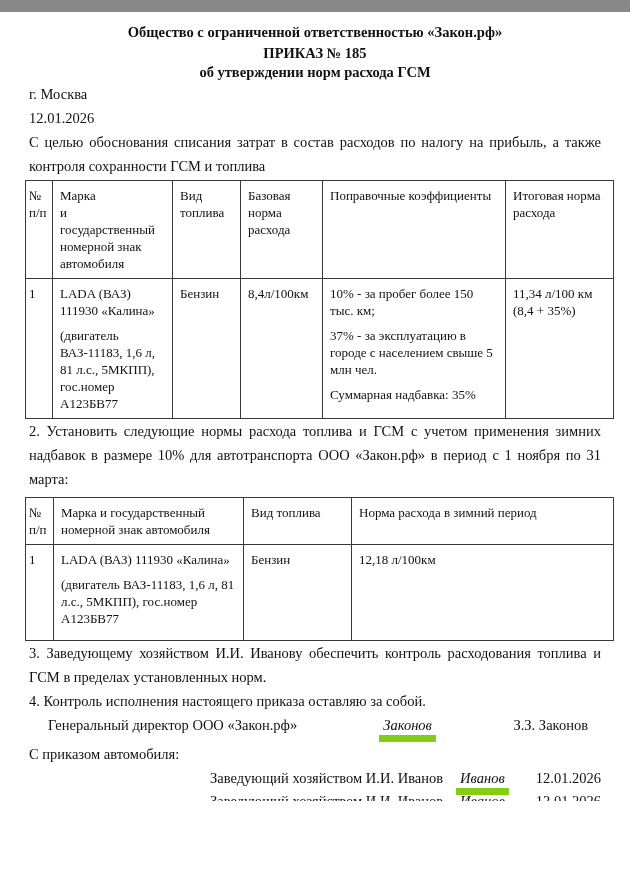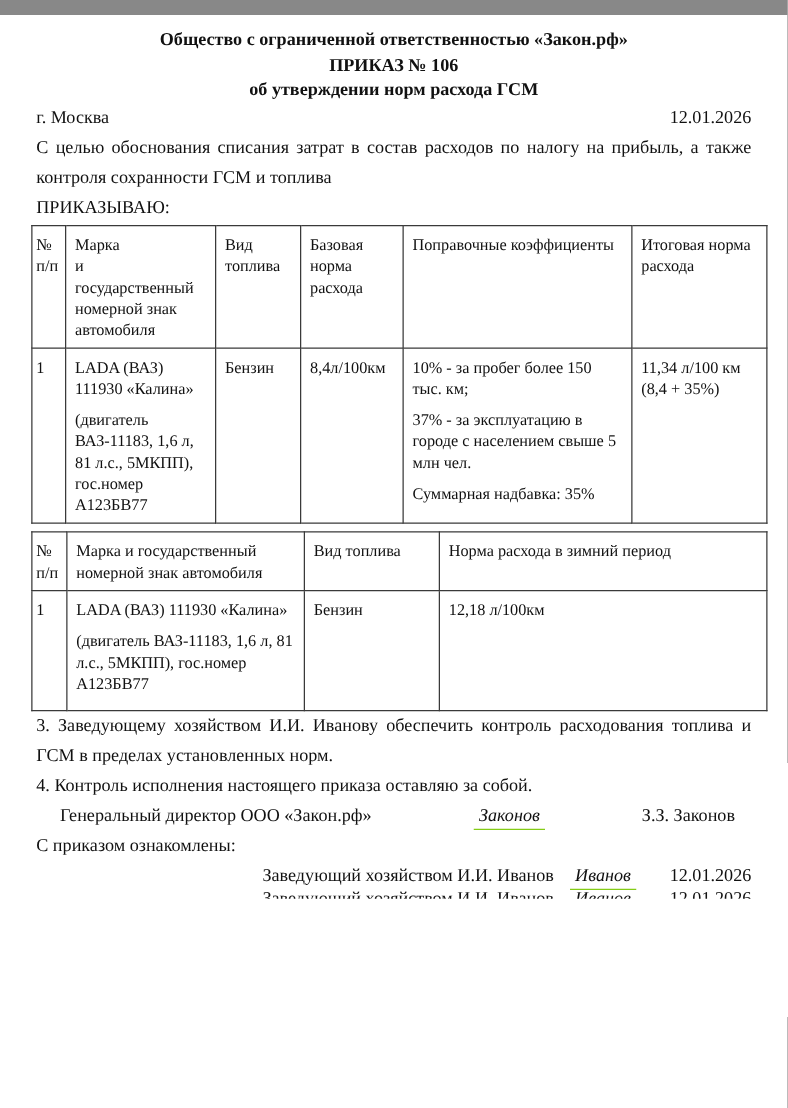--- a/index.html
+++ b/index.html
@@ -8,21 +8,21 @@
     background:#ffffff; color:#111111;
     font-family:"Liberation Serif","DejaVu Serif",serif;
     font-size:14.5px; line-height:24px;
     padding:8px 29px 0 29px; overflow:hidden;
     position:relative; margin:12px auto;
   }
   .page p, .page div.block { margin:0; }
   .company { margin-top:2px; text-align:center; font-weight:bold; }
   .order-title { margin-top:8px; text-align:center; font-weight:bold; line-height:19px; }
   .order-subtitle { text-align:center; line-height:19px;font-weight:bold; }
-  .city-date { margin-top:12px; display:flex; justify-content:space-between; }
+  .city-date { margin-top:12px; display:flex; justify-content:space-between;flex-direction:column; }
   .para { text-align:justify; }
   .intro { margin-top:8px; }
   .resolve { margin-top:6px; text-align:left; }
   .point1 { margin-top:4px; }
   .point2 { margin-top:0; }
   .point3 { margin-top:16px; }
   .point4 { margin-top:6px; }
   table { border-collapse:collapse; table-layout:fixed; width:588px; margin-left:-4px; }
   .t1 { margin-top:2px; }
   .t2 { margin-top:6px; }
@@ -41,41 +41,40 @@
   .director-row { margin-top:28px; }
   .director-row .sig-title { padding-left:19px; }
   .director-row .sig { margin-left:82px; }
   .director-row .sig-name { margin-left:auto; margin-right:13px; }
   .ack-label { margin-top:8px; }
   .manager-row { margin-top:6px; }
   .manager-row .sig { margin-left:13px; }
   .manager-row .sig-date { margin-left:27px; }
   .sig {
     font-style:italic; display:inline-block;
-    border-bottom:1px solid #84cc16; padding:0 4px 0 4px; line-height:20px;
+    border-bottom:7px solid #84cc16; padding:0 4px 0 4px; line-height:20px;
   }
   .cutoff { height:6px; overflow:hidden; }
   .cutoff .sig-row { margin-top:-6px; }
 </style>
 </head>
 <body>
 
 <div class="page">
 
   <p class="company">Общество с ограниченной ответственностью «Закон.рф»</p>
-  <p class="order-title">ПРИКАЗ № 106</p>
+  <p class="order-title">ПРИКАЗ № 185</p>
   <p class="order-subtitle">об утверждении норм расхода ГСМ</p>
 
   <div class="city-date block">
     <span>г. Москва</span>
     <span>12.01.2026</span>
   </div>
 
   <p class="para intro">С целью обоснования списания затрат в состав расходов по налогу на прибыль, а также контроля сохранности ГСМ и топлива</p>
-  <p class="resolve">ПРИКАЗЫВАЮ:</p>
 
   <table class="t1">
     <colgroup>
       <col style="width:27px">
         <col style="width:120px">
         <col style="width:68px">
       <col style="width:82px">
         <col style="width:183px">
         <col style="width:108px">
     </colgroup>
@@ -109,20 +108,21 @@
         <td>
           <div class="cellp">10% - за пробег более 150 тыс. км;</div>
           <div class="cellp">37% - за эксплуатацию в городе с населением свыше 5 млн чел.</div>
           <div class="cellp">Суммарная надбавка: 35%</div>
         </td>
         <td>11,34 л/100 км (8,4 + 35%)</td>
       </tr>
     </tbody>
   </table>
 
+  <p class="para point2">2. Установить следующие нормы расхода топлива и ГСМ с учетом применения зимних надбавок в размере 10% для автотранспорта ООО «Закон.рф» в период с 1 ноября по 31 марта:</p>
 
   <table class="t2">
     <colgroup>
       <col style="width:28px">
         <col style="width:190px">
         <col style="width:108px">
         <col style="width:262px">
     </colgroup>
     <thead>
       <tr>
@@ -149,21 +149,21 @@
 
   <p class="para point3">3. Заведующему хозяйством И.И. Иванову обеспечить контроль расходования топлива и ГСМ в пределах установленных норм.</p>
   <p class="para point4">4. Контроль исполнения настоящего приказа оставляю за собой.</p>
 
   <div class="sig-row director-row block">
     <span class="sig-title">Генеральный директор ООО «Закон.рф»</span>
     <span class="sig">Законов</span>
     <span class="sig-name">З.З. Законов</span>
   </div>
 
-  <p class="ack-label">С приказом ознакомлены:</p>
+  <p class="ack-label">С приказом автомобиля:</p>
 
   <div class="sig-row manager-row block">
     <span class="sig-title">Заведующий хозяйством И.И. Иванов</span>
     <span class="sig">Иванов</span>
     <span class="sig-date">12.01.2026</span>
   </div>
 
   <div class="cutoff">
     <div class="sig-row manager-row">
       <span class="sig-title">Заведующий хозяйством И.И. Иванов</span>

